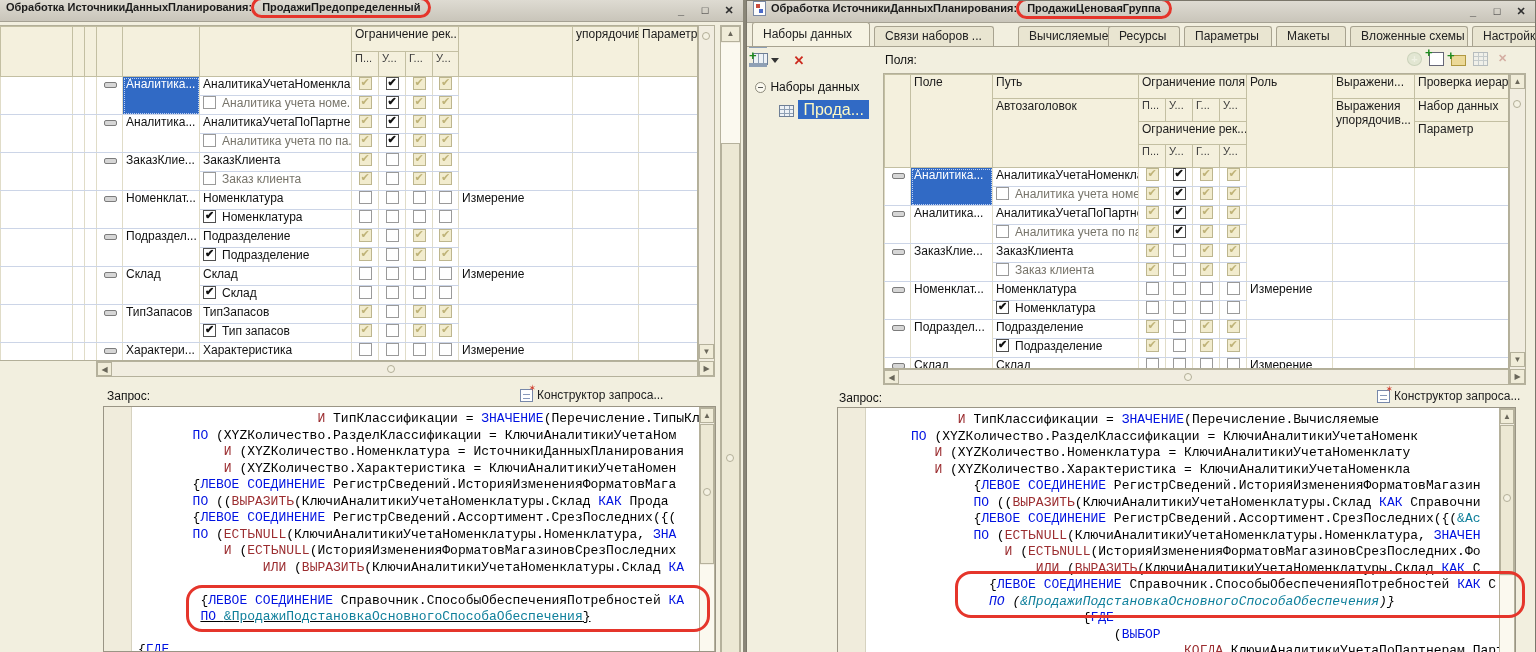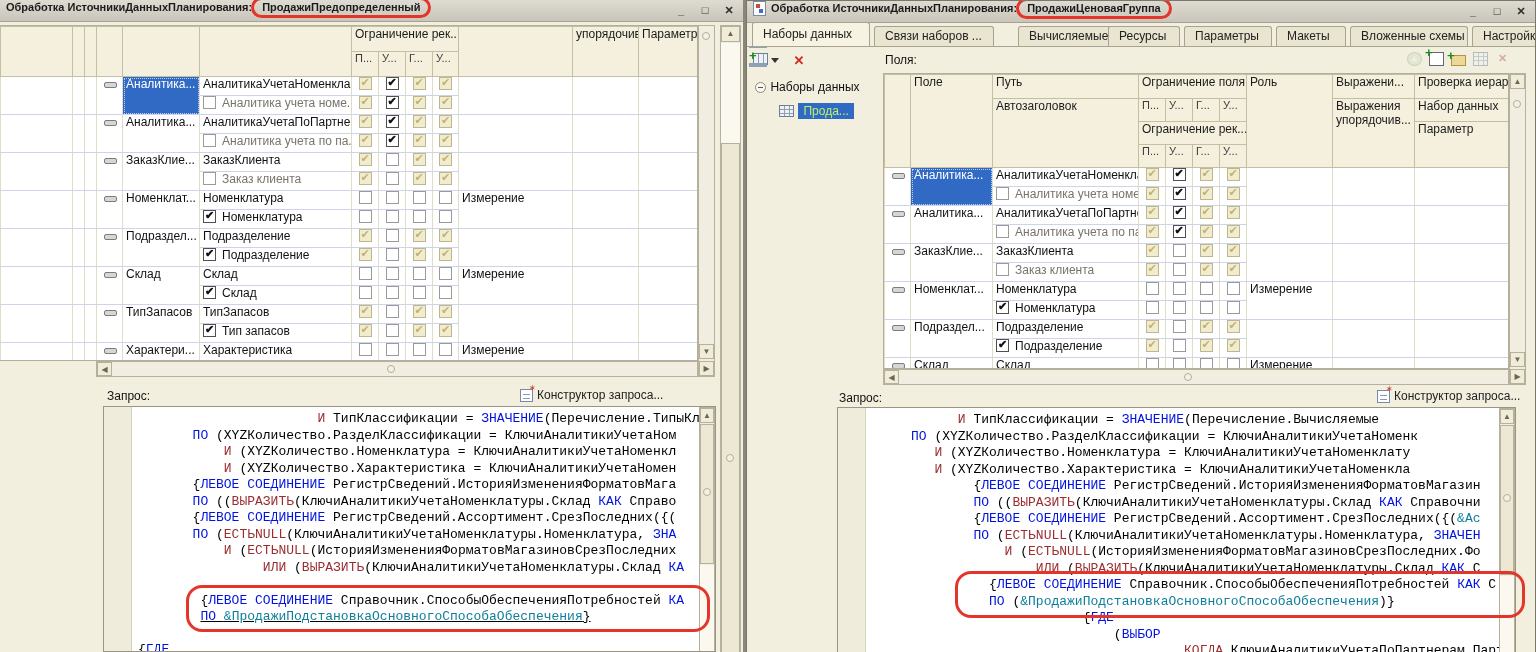--- a/index.html
+++ b/index.html
@@ -85,21 +85,21 @@
   .tbl-ico::before { content:""; position:absolute; left:0; right:0; top:3px; border-top:1px solid #8fa0b5; box-shadow:0 4px 0 #8fa0b5; }
   .tbl-ico::after  { content:""; position:absolute; top:0; bottom:0; left:4px; border-left:1px solid #8fa0b5; box-shadow:5px 0 0 #8fa0b5; }
   .plus-badge::before { content:"+"; position:absolute; left:-5px; top:-7px; color:#1f8a1f; font-weight:bold; font-size:13px; z-index:2; }
   .caret { display:inline-block; width:0; height:0; border-left:4px solid transparent; border-right:4px solid transparent;
            border-top:5px solid #333; margin:0 0 2px 3px; }
   .x-red { color:#cc2a1e; font-weight:bold; font-size:13px; }
   .treelab { font-size:12px; color:#111; }
   .minus-ico { display:inline-block; width:11px; height:11px; border:1px solid #8d8a7c; border-radius:50%;
                background:#fbf9ef; position:relative; vertical-align:-2px; }
   .minus-ico::after { content:""; position:absolute; left:2px; right:2px; top:4px; border-top:1px solid #555; }
-  .chip { background:#316ac5; color:#bef264; font-size:12px; padding:1px 5px; }
+  .chip { background:#316ac5; color:#fef9c3; font-size:16px; padding:1px 5px; }
   .ft-ico { width:15px; height:14px; margin-right:7px; text-align:center; font-size:11px; line-height:13px; }
   .ico-circle { border-radius:50%; background:#cfdcc4; border:1px solid #9cb08e; color:#eef4ea; font-weight:bold; }
   .ico-page { background:#fff; border:1px solid #667; }
   .ico-folder { background:#ecd9986; background:#ecd998; border:1px solid #b09840; height:11px; margin-top:3px; }
   .ico-dim { opacity:.45; }
 </style>
 </head>
 <body>
 
 <div id="stage">
@@ -342,24 +342,24 @@
       <span class="dot" style="left:5px; top:428px;"></span>
     </div>
 
     <span class="qlabel" style="left:107px; top:389px;">Запрос:</span>
     <span class="qlink" style="left:520px; top:388px;"><span class="lnk-ico"></span><span>Конструктор запроса...</span></span>
     <div class="qbox" style="left:103px; top:406px; width:613px; height:246px;">
       <div class="qmargin"></div>
       <div class="qtext" style="left:34px; width:564px;" id="qtext-left">
           <div class="qline" style="padding-left: 23ch;"><span class="q-f">И</span><span class="q-t"> ТипКлассификации = </span><span class="q-k">ЗНАЧЕНИЕ</span><span class="q-t">(Перечисление.ТипыКла</span></div>
           <div class="qline" style="padding-left: 7ch;"><span class="q-k">ПО</span><span class="q-t"> (XYZКоличество.РазделКлассификации = КлючиАналитикиУчетаНом</span></div>
-          <div class="qline" style="padding-left: 11ch;"><span class="q-f">И</span><span class="q-t"> (XYZКоличество.Номенклатура = КлючиАналитикиУчетаНоменкл</span></div>
+          <div class="qline" style="padding-left: 11ch;"><span class="q-f">И</span><span class="q-t"> (XYZКоличество.Номенклатура = ИсточникиДанныхПланирования</span></div>
           <div class="qline" style="padding-left: 11ch;"><span class="q-f">И</span><span class="q-t"> (XYZКоличество.Характеристика = КлючиАналитикиУчетаНомен</span></div>
           <div class="qline" style="padding-left: 7ch;"><span class="q-t">{</span><span class="q-k">ЛЕВОЕ СОЕДИНЕНИЕ</span><span class="q-t"> РегистрСведений.ИсторияИзмененияФорматовМага</span></div>
-          <div class="qline" style="padding-left: 7ch;"><span class="q-k">ПО</span><span class="q-t"> ((</span><span class="q-f">ВЫРАЗИТЬ</span><span class="q-t">(КлючиАналитикиУчетаНоменклатуры.Склад </span><span class="q-k">КАК</span><span class="q-t"> Справо</span></div>
+          <div class="qline" style="padding-left: 7ch;"><span class="q-k">ПО</span><span class="q-t"> ((</span><span class="q-f">ВЫРАЗИТЬ</span><span class="q-t">(КлючиАналитикиУчетаНоменклатуры.Склад </span><span class="q-k">КАК</span><span class="q-t"> Прода</span></div>
           <div class="qline" style="padding-left: 7ch;"><span class="q-t">{</span><span class="q-k">ЛЕВОЕ СОЕДИНЕНИЕ</span><span class="q-t"> РегистрСведений.Ассортимент.СрезПоследних({(</span></div>
           <div class="qline" style="padding-left: 7ch;"><span class="q-k">ПО</span><span class="q-t"> (</span><span class="q-f">ЕСТЬNULL</span><span class="q-t">(КлючиАналитикиУчетаНоменклатуры.Номенклатура, </span><span class="q-k">ЗНА</span></div>
           <div class="qline" style="padding-left: 11ch;"><span class="q-f">И</span><span class="q-t"> (</span><span class="q-f">ЕСТЬNULL</span><span class="q-t">(ИсторияИзмененияФорматовМагазиновСрезПоследних</span></div>
           <div class="qline" style="padding-left: 16ch;"><span class="q-f">ИЛИ</span><span class="q-t"> (</span><span class="q-f">ВЫРАЗИТЬ</span><span class="q-t">(КлючиАналитикиУчетаНоменклатуры.Склад </span><span class="q-k">КА</span></div>
           <div class="qline" style="padding-left: 0ch;"></div>
           <div class="qline" style="padding-left: 8ch;"><span class="q-t">{</span><span class="q-k">ЛЕВОЕ СОЕДИНЕНИЕ</span><span class="q-t"> Справочник.СпособыОбеспеченияПотребностей </span><span class="q-k">КА</span></div>
           <div class="qline" style="padding-left: 8ch; text-decoration: underline;"><span class="q-k">ПО</span><span class="q-t"> </span><span class="q-p">&amp;ПродажиПодстановкаОсновногоСпособаОбеспечения</span><span class="q-t">}</span></div>
           <div class="qline" style="padding-left: 0ch;"></div>
           <div class="qline" style="padding-left: 0ch;"><span class="q-t">{</span><span class="q-k">ГДЕ</span></div>
         </div>
@@ -590,21 +590,21 @@
           <div class="qline" style="padding-left: 5ch;"><span class="q-k">ПО</span><span class="q-t"> (XYZКоличество.РазделКлассификации = КлючиАналитикиУчетаНоменк</span></div>
           <div class="qline" style="padding-left: 8ch;"><span class="q-f">И</span><span class="q-t"> (XYZКоличество.Номенклатура = КлючиАналитикиУчетаНоменклату</span></div>
           <div class="qline" style="padding-left: 8ch;"><span class="q-f">И</span><span class="q-t"> (XYZКоличество.Характеристика = КлючиАналитикиУчетаНоменкла</span></div>
           <div class="qline" style="padding-left: 13ch;"><span class="q-t">{</span><span class="q-k">ЛЕВОЕ СОЕДИНЕНИЕ</span><span class="q-t"> РегистрСведений.ИсторияИзмененияФорматовМагазин</span></div>
           <div class="qline" style="padding-left: 13ch;"><span class="q-k">ПО</span><span class="q-t"> ((</span><span class="q-f">ВЫРАЗИТЬ</span><span class="q-t">(КлючиАналитикиУчетаНоменклатуры.Склад </span><span class="q-k">КАК</span><span class="q-t"> Справочни</span></div>
           <div class="qline" style="padding-left: 13ch;"><span class="q-t">{</span><span class="q-k">ЛЕВОЕ СОЕДИНЕНИЕ</span><span class="q-t"> РегистрСведений.Ассортимент.СрезПоследних({(</span><span class="q-p">&amp;Ас</span></div>
           <div class="qline" style="padding-left: 13ch;"><span class="q-k">ПО</span><span class="q-t"> (</span><span class="q-f">ЕСТЬNULL</span><span class="q-t">(КлючиАналитикиУчетаНоменклатуры.Номенклатура, </span><span class="q-k">ЗНАЧЕН</span></div>
           <div class="qline" style="padding-left: 17ch;"><span class="q-f">И</span><span class="q-t"> (</span><span class="q-f">ЕСТЬNULL</span><span class="q-t">(ИсторияИзмененияФорматовМагазиновСрезПоследних.Фо</span></div>
           <div class="qline" style="padding-left: 21ch;"><span class="q-f">ИЛИ</span><span class="q-t"> (</span><span class="q-f">ВЫРАЗИТЬ</span><span class="q-t">(КлючиАналитикиУчетаНоменклатуры.Склад </span><span class="q-k">КАК</span><span class="q-t"> С</span></div>
           <div class="qline" style="padding-left: 15ch;"><span class="q-t">{</span><span class="q-k">ЛЕВОЕ СОЕДИНЕНИЕ</span><span class="q-t"> Справочник.СпособыОбеспеченияПотребностей </span><span class="q-k">КАК</span><span class="q-t"> С</span></div>
-          <div class="qline" style="padding-left: 15ch;"><span class="q-k">ПО</span><span class="q-t"> (</span><span class="q-p">&amp;ПродажиПодстановкаОсновногоСпособаОбеспечения</span><span class="q-t">)}</span></div>
+          <div class="qline" style="padding-left: 15ch; font-style: italic;"><span class="q-k">ПО</span><span class="q-t"> (</span><span class="q-p">&amp;ПродажиПодстановкаОсновногоСпособаОбеспечения</span><span class="q-t">)}</span></div>
           <div class="qline" style="padding-left: 27ch;"><span class="q-t">{</span><span class="q-k">ГДЕ</span></div>
           <div class="qline" style="padding-left: 31ch;"><span class="q-t">(</span><span class="q-k">ВЫБОР</span></div>
           <div class="qline" style="padding-left: 40ch;"><span class="q-f">КОГДА</span><span class="q-t"> КлючиАналитикиУчетаПоПартнерам.Партнер = </span></div>
         </div>
       <div class="sb" style="right:0; top:0; width:16px; bottom:0;">
         <span class="sb-btn" style="left:0; top:0; width:14px; height:15px;">▲</span>
         <span class="sb-thumb" style="left:0; top:16px; width:14px; height:150px;"></span>
         <span class="dot" style="left:3px; top:85px;"></span>
         <span class="sb-track" style="left:0; top:167px; width:14px; height:80px;"></span>
       </div>

